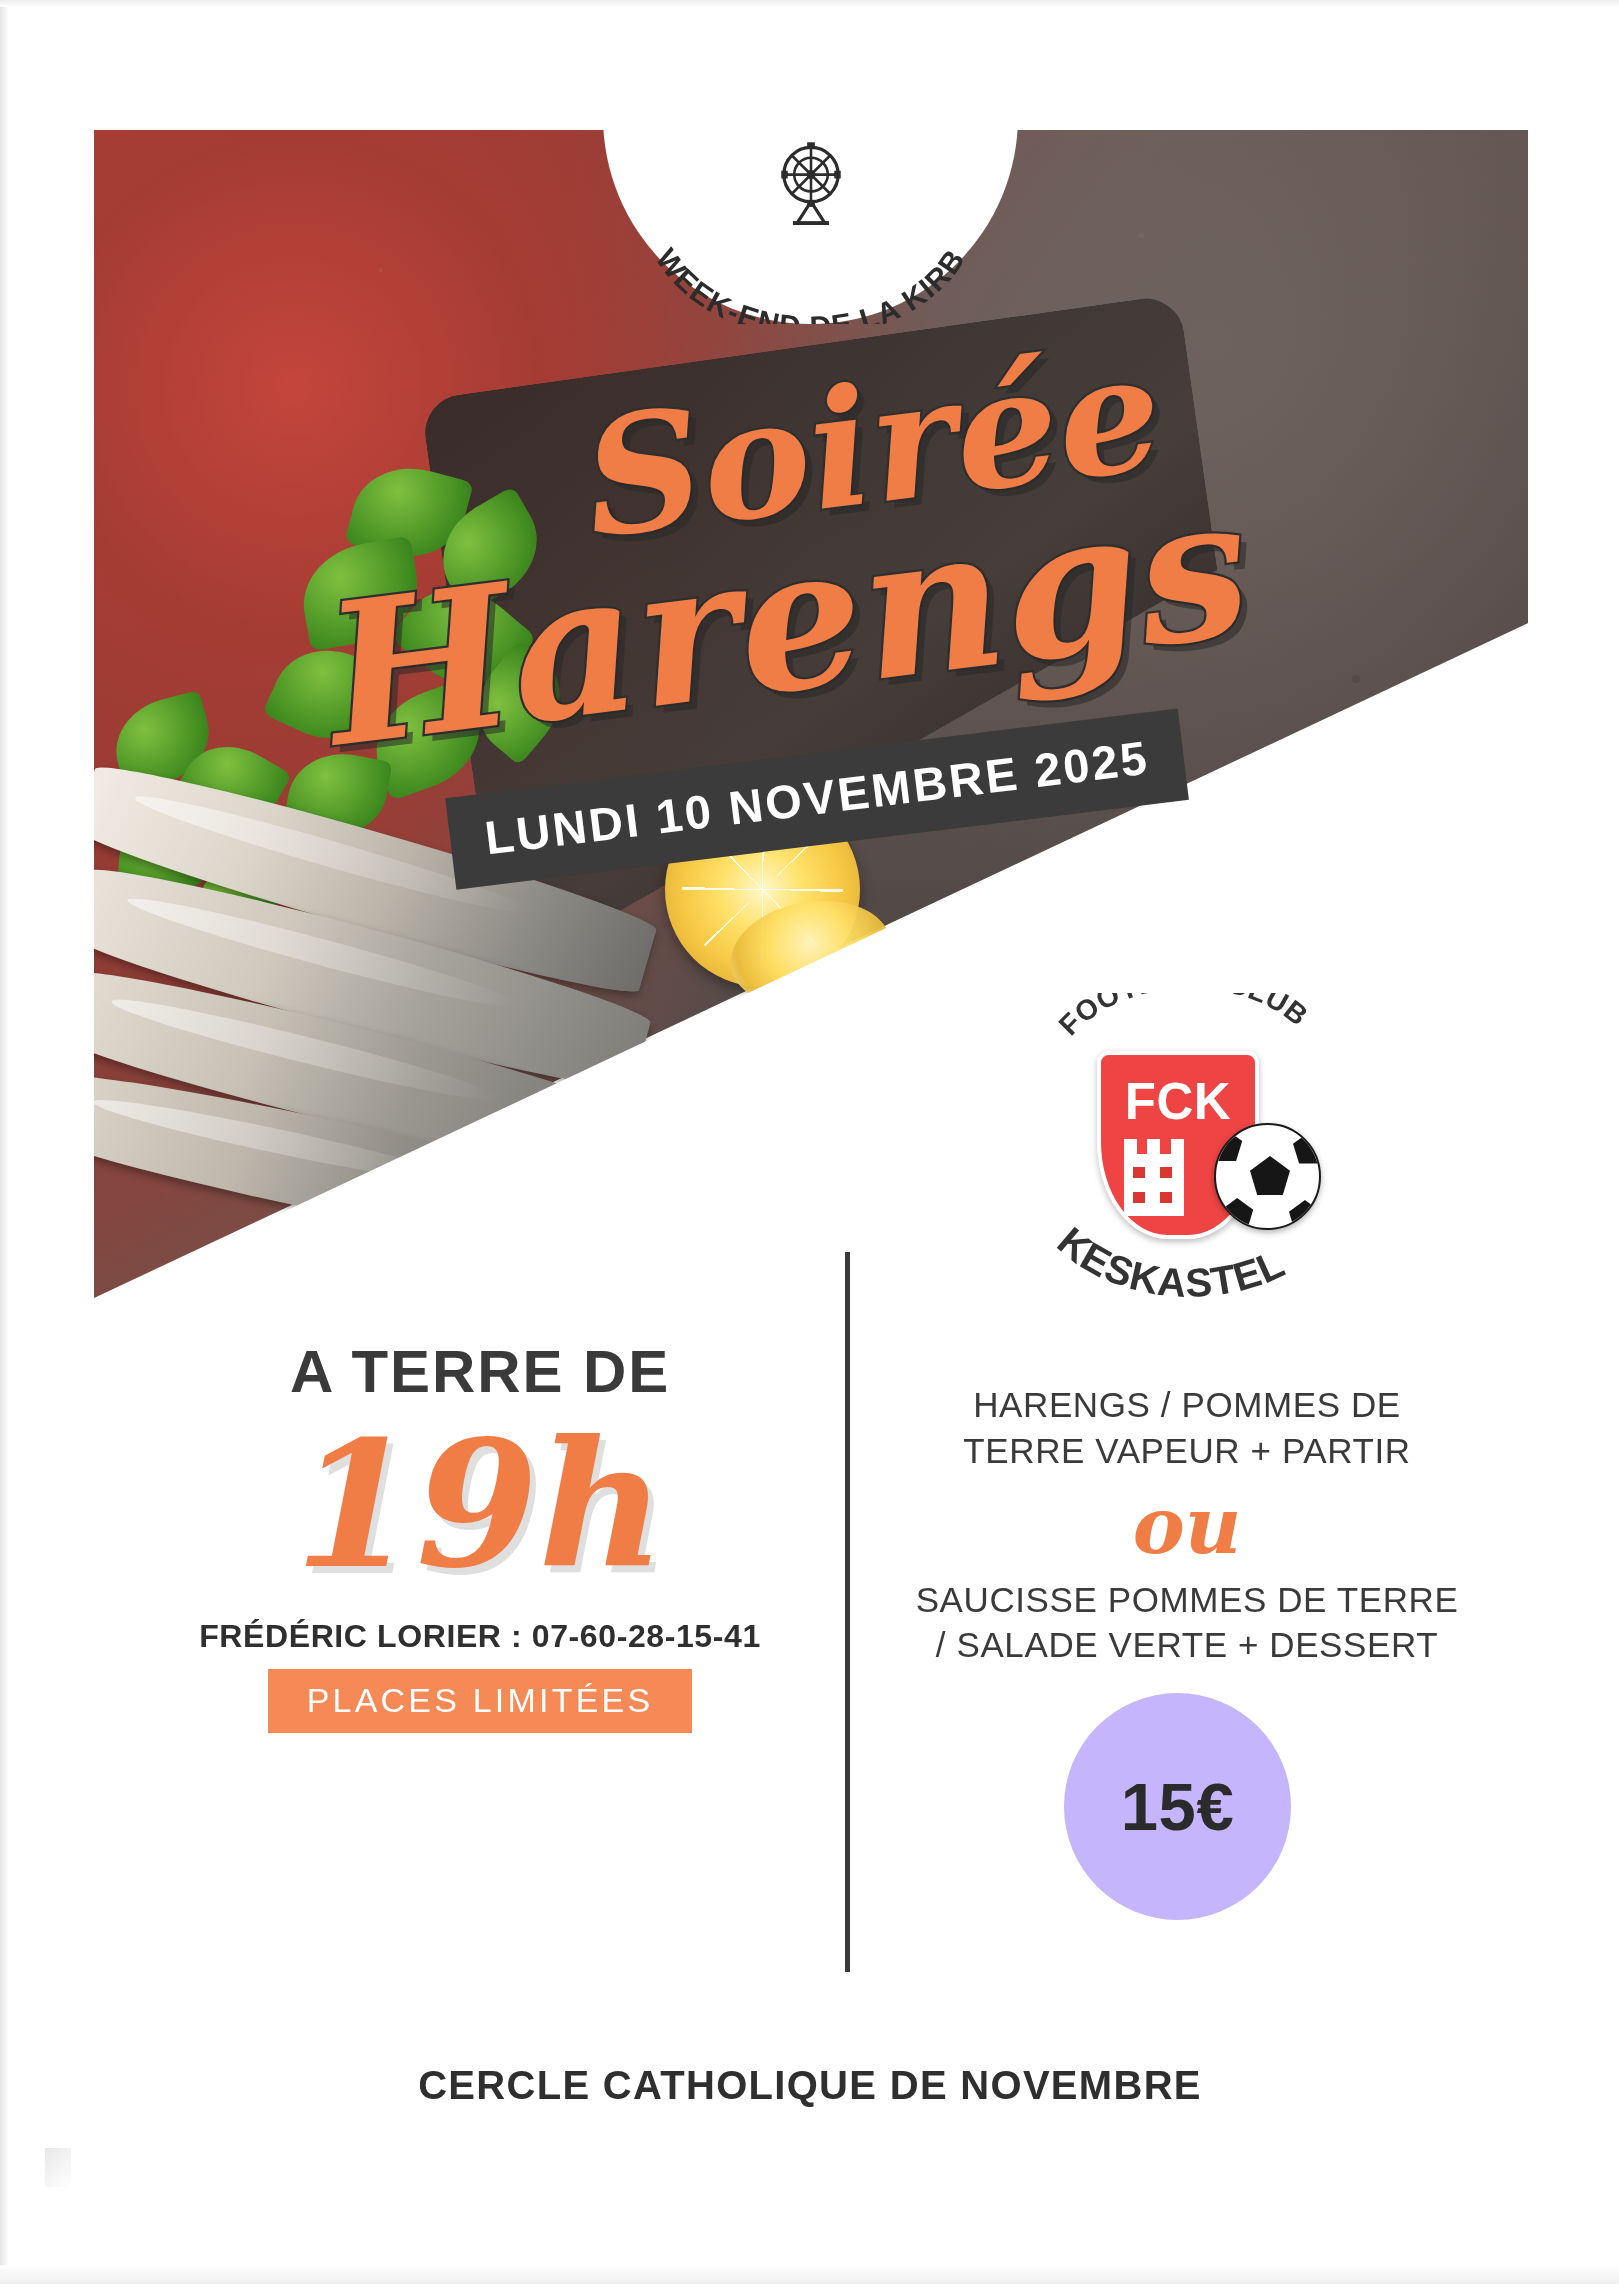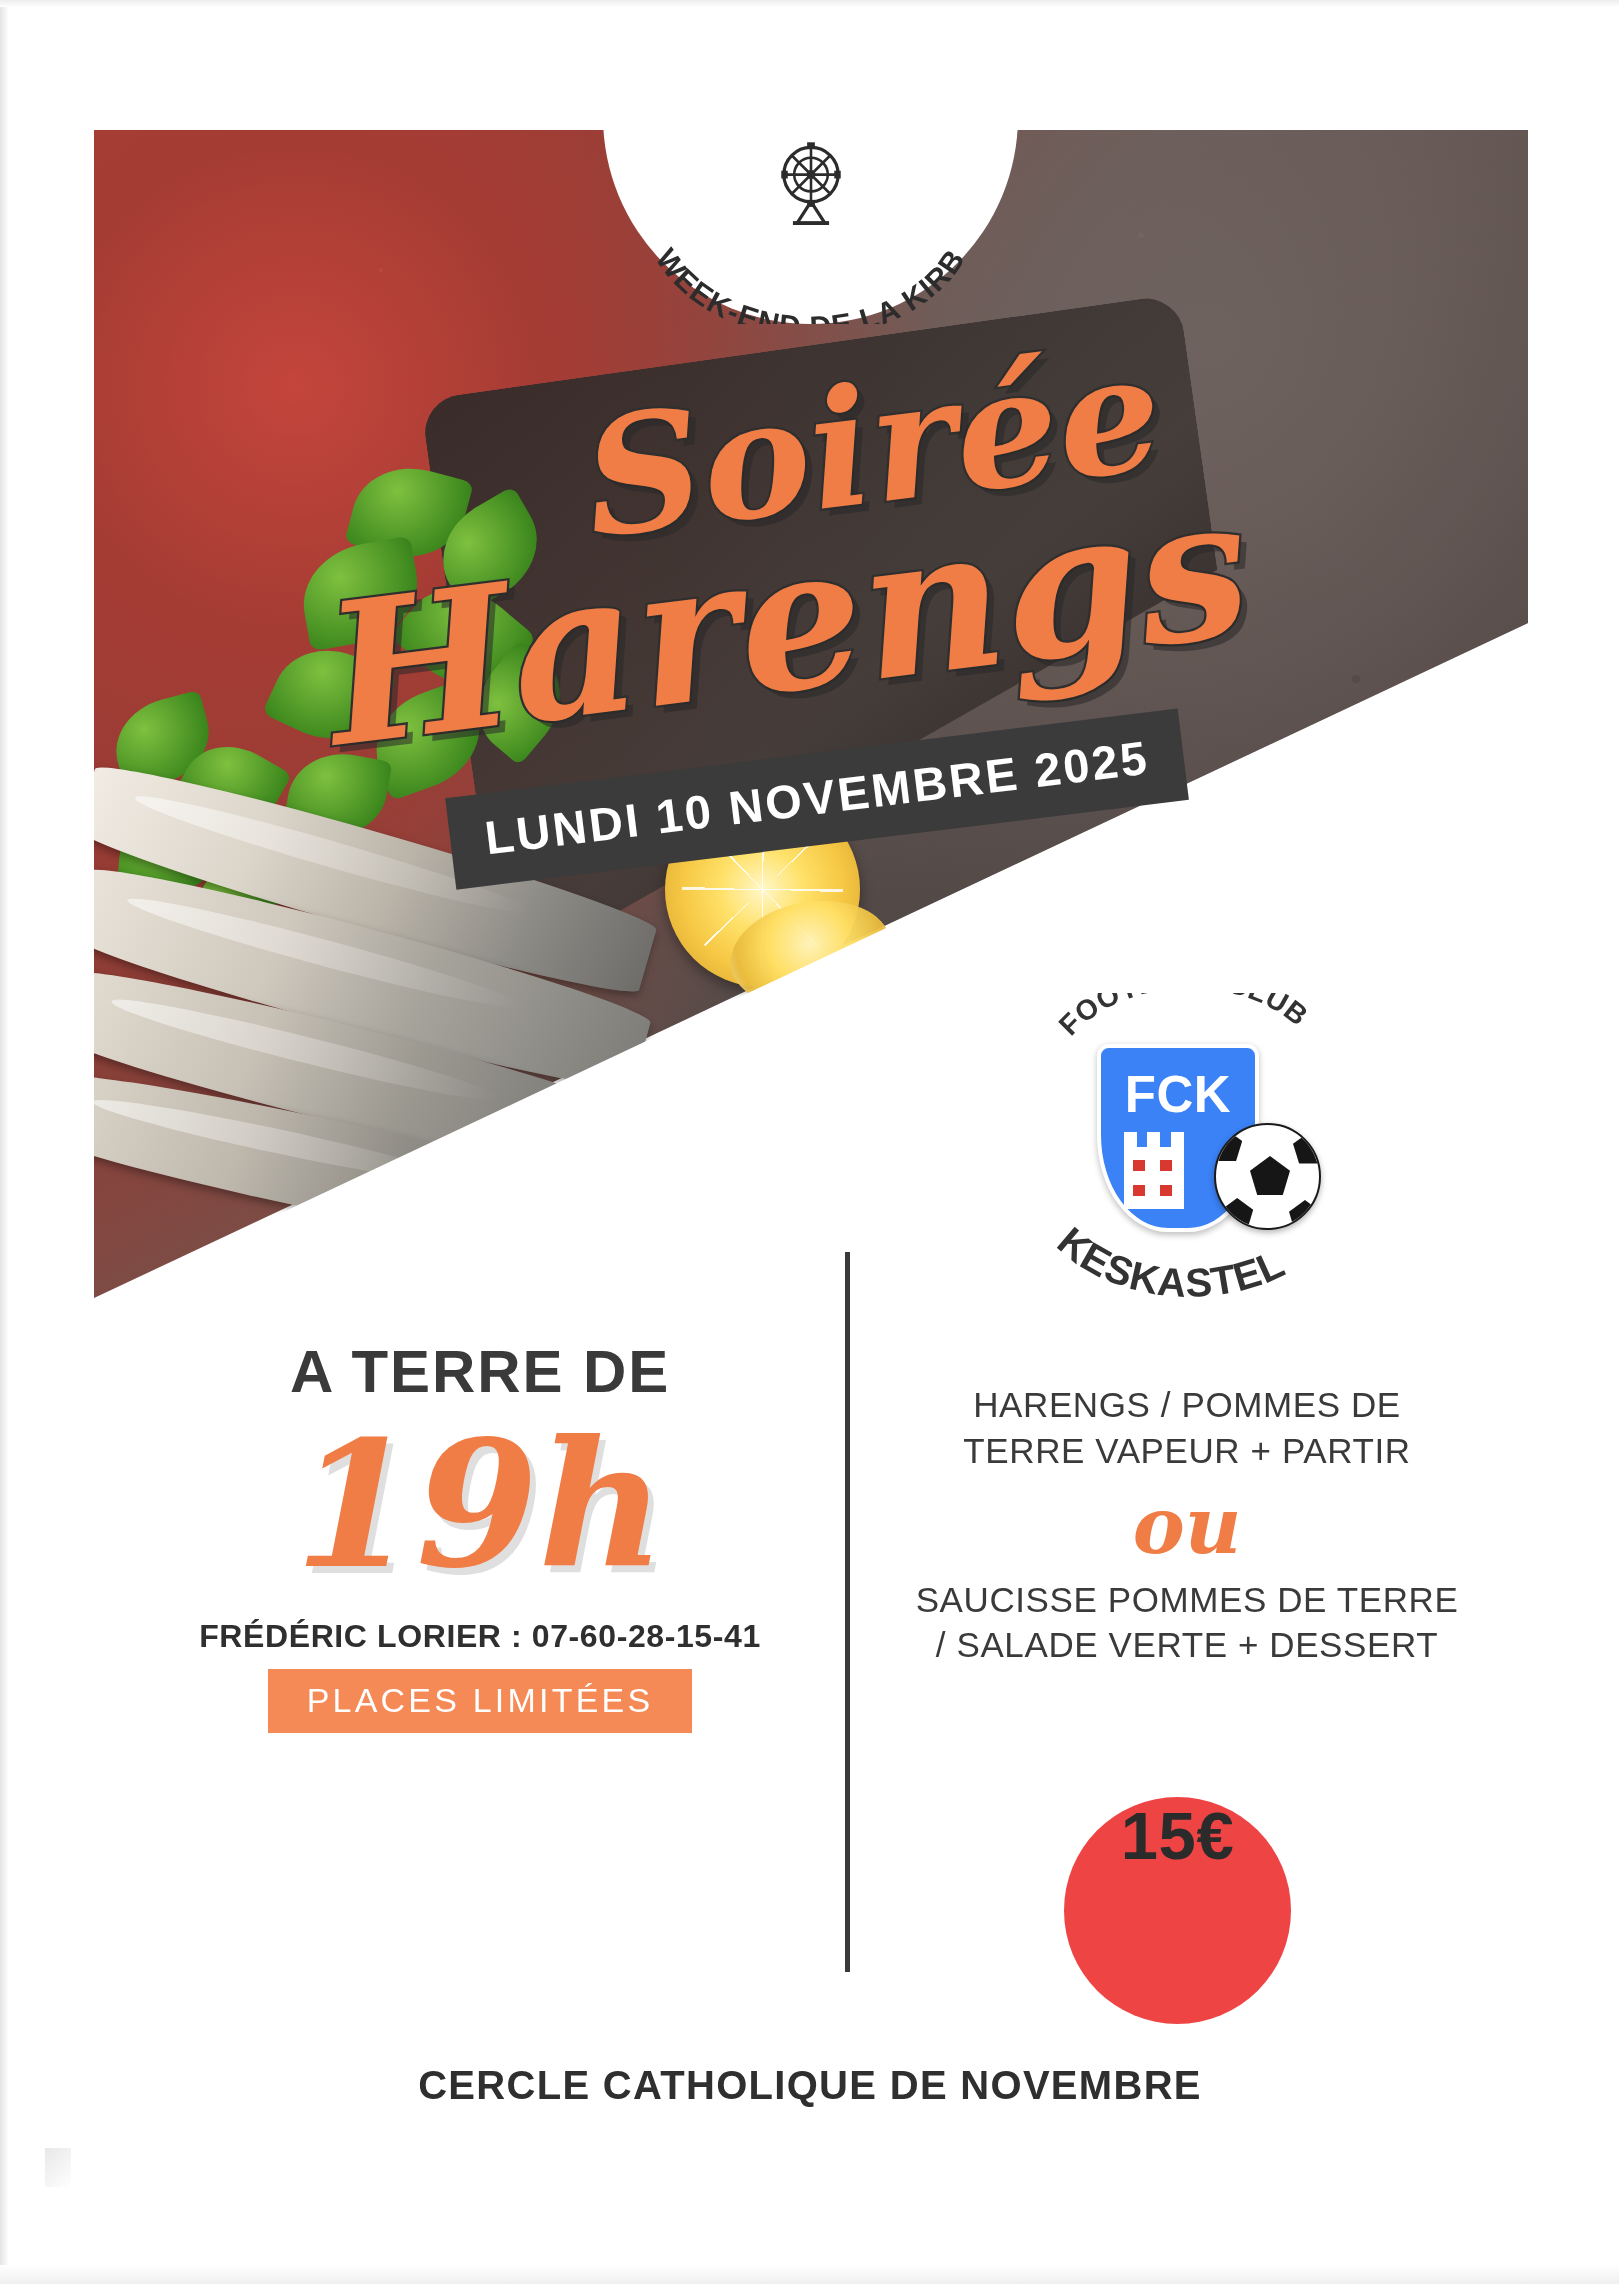--- a/index.html
+++ b/index.html
@@ -213,22 +213,22 @@
   }
   .crest-arc-top, .crest-arc-bottom { position: absolute; left: 0; top: 0; width: 337px; height: 324px; }
   .crest-arc-top text, .crest-arc-bottom text {
     font-family: "Liberation Sans", sans-serif;
     font-weight: 800;
     fill: #333333;
   }
   .crest-arc-top text { font-size: 44px; letter-spacing: 1px; }
   .crest-arc-bottom text { font-size: 62px; letter-spacing: 1px; }
   .shield {
-    position: absolute; left: 78px; top: 51px; width: 162px; height: 188px;
-    background: #3b82f6;
+    position: absolute; left: 78px; top: 58px; width: 162px; height: 188px;
+    background: #ef4444;
     border: 4.5px solid #ffffff;
     border-radius: 11.7px 11.7px 71px 71px / 11.7px 11.7px 97px 97px;
     box-shadow: 0 2.6px 6.5px rgba(0,0,0,.25);
   }
   .shield-label {
     position: absolute; left: 0; right: 0; top: 17px;
     text-align: center;
     color: #ffffff;
     font-weight: 800;
     font-size: 51px;
@@ -331,25 +331,25 @@
     font-family: "DejaVu Serif", serif;
     font-style: italic;
     font-weight: 700;
     font-size: 78px;
     color: #f07d45;
     margin: 14.3px 0 11.7px 0;
     line-height: 1;
   }
   .price-circle {
     position: absolute;
-    left: 1064px; top: 1797px;
+    left: 1064px; top: 1693px;
     width: 227px; height: 227px;
     border-radius: 50%;
-    background: #ef4444;
-    display: flex; align-items: flex-start; justify-content: center;
+    background: #c4b5fd;
+    display: flex; align-items: center; justify-content: center;
   }
   .price-text {
     color: #2b2b2b;
     font-weight: 800;
     font-size: 67px;
     letter-spacing: 0.6px;
   }
 
   .footer {
     position: absolute;

